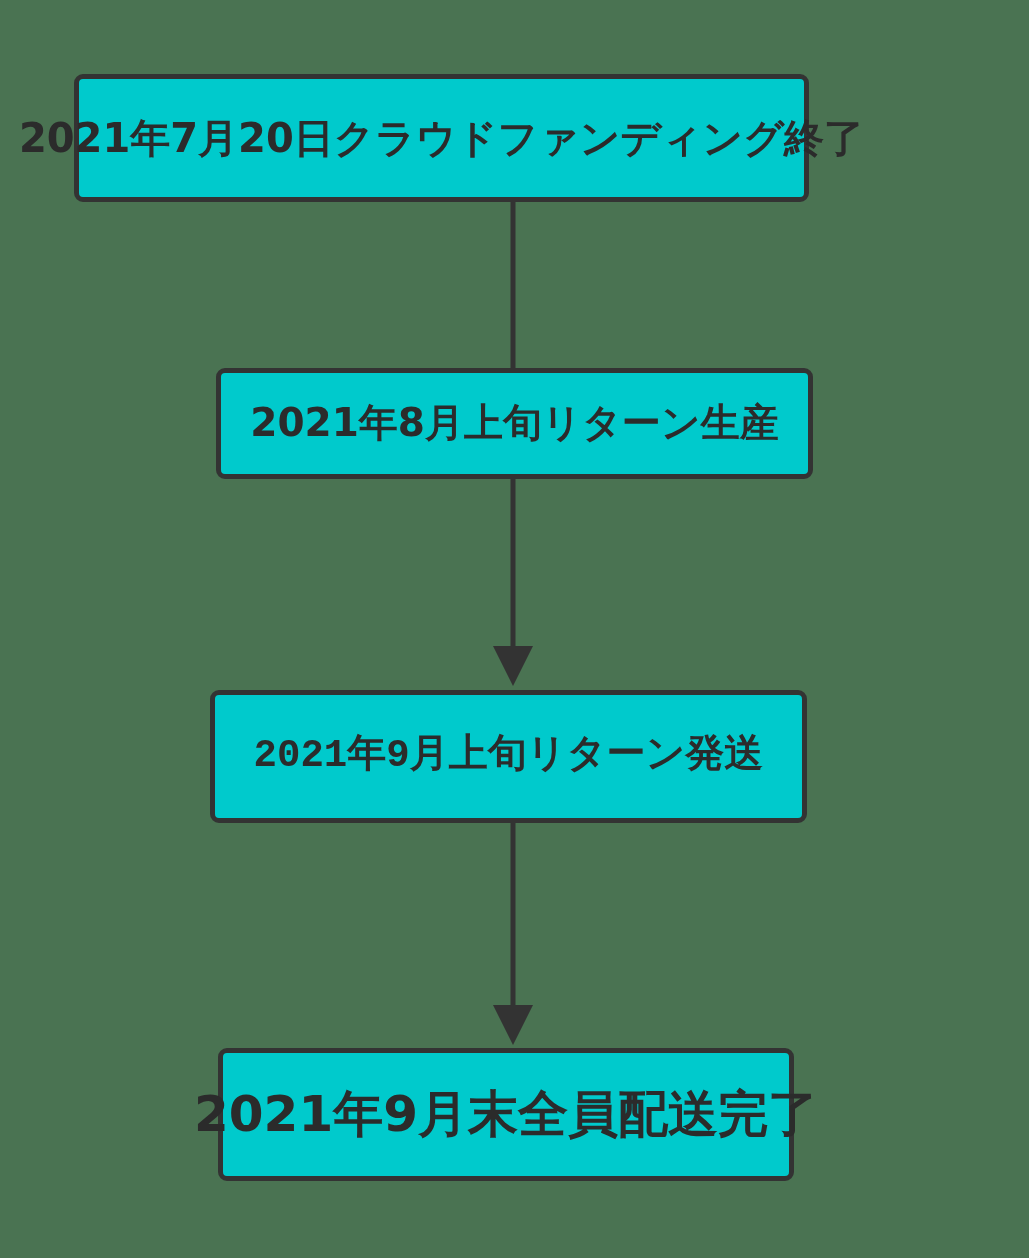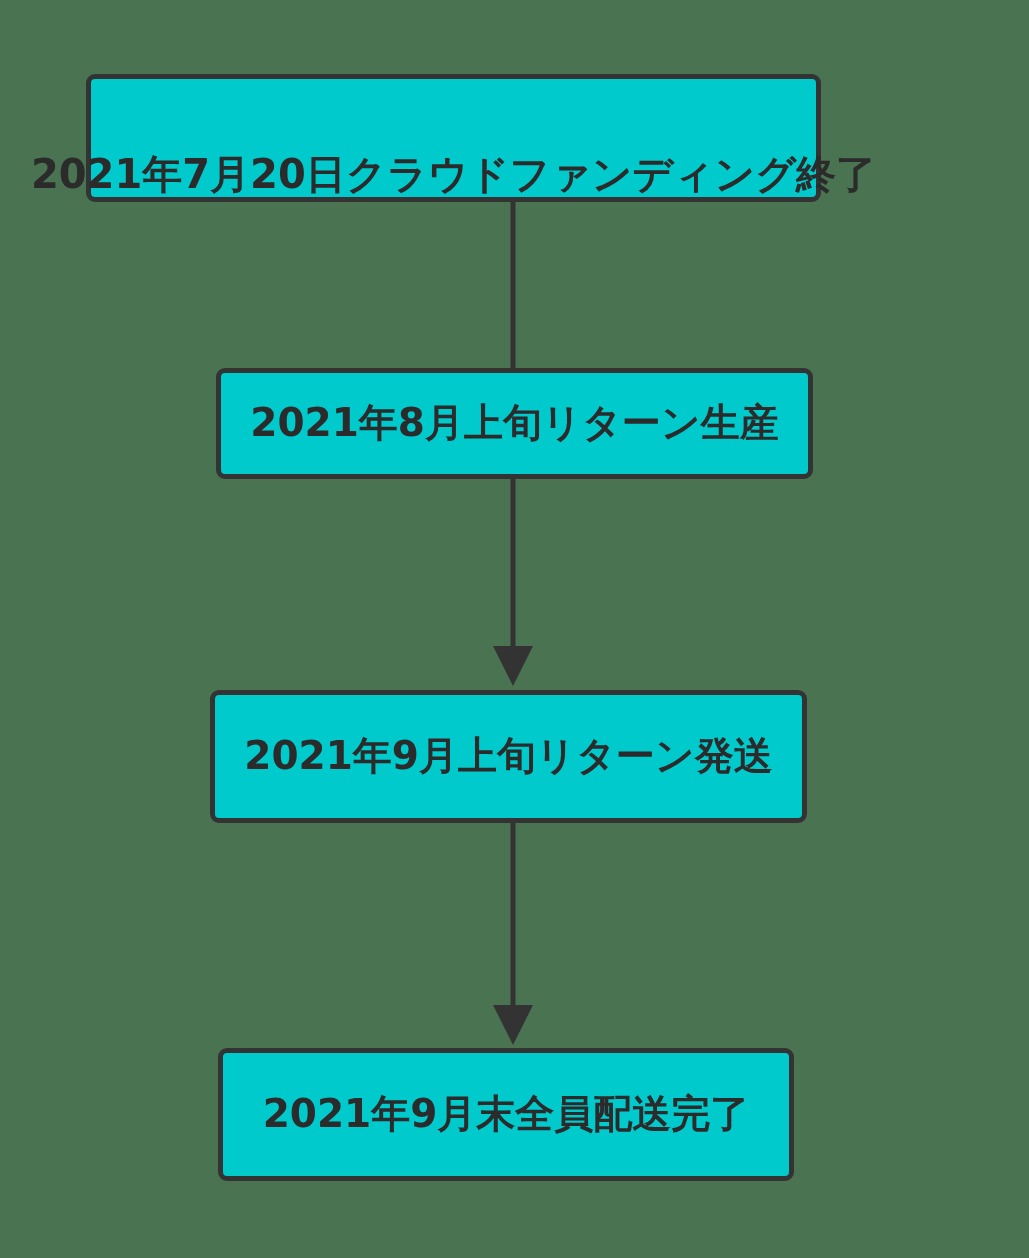--- a/index.html
+++ b/index.html
@@ -49,25 +49,24 @@
     font-weight: bold;
     font-size: 39px;
     line-height: 1.15;
     letter-spacing: 0px;
     white-space: nowrap;
     padding: 0 6px;
   }
 
   
   #node-cf-end {
-    left: 86px;
+    left: 74px;
     top: 74px;
     width: 735px;
     height: 128px;
-    align-items: flex-end;
   }
   #node-cf-end .node-label {
     font-size: 40px;
   }
 
   #node-production {
     left: 216px;
     top: 368px;
     width: 597px;
     height: 111px;
@@ -78,30 +77,31 @@
   }
 
   #node-shipping {
     left: 210px;
     top: 690px;
     width: 597px;
     height: 133px;
   }
   #node-shipping .node-label {
     font-size: 39px;
+    font-family: Liberation Mono, monospace;
   }
 
   #node-delivered {
     left: 218px;
     top: 1048px;
     width: 576px;
     height: 133px;
   }
   #node-delivered .node-label {
-    font-size: 39px;
+    font-size: 50px;
   }
 </style>
 </head>
 <body>
 
 <div id="flowchart-canvas">
 
   <svg id="edges-layer" width="1029" height="1258" viewBox="0 0 1029 1258" xmlns="http://www.w3.org/2000/svg">
     <defs>
       <marker id="arrowhead-marker" markerWidth="8" markerHeight="8" refX="0.4" refY="4" orient="auto" markerUnits="strokeWidth">

